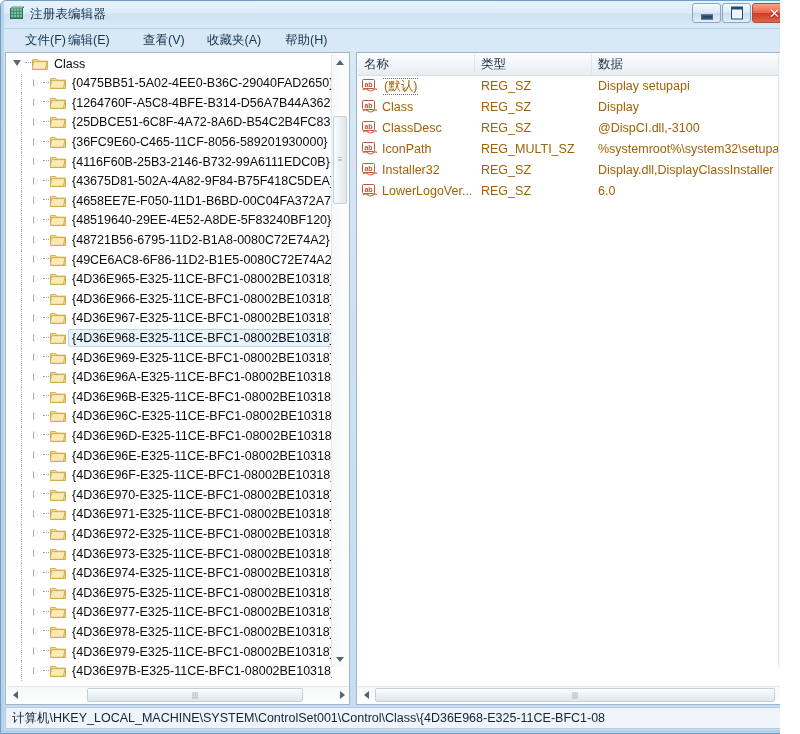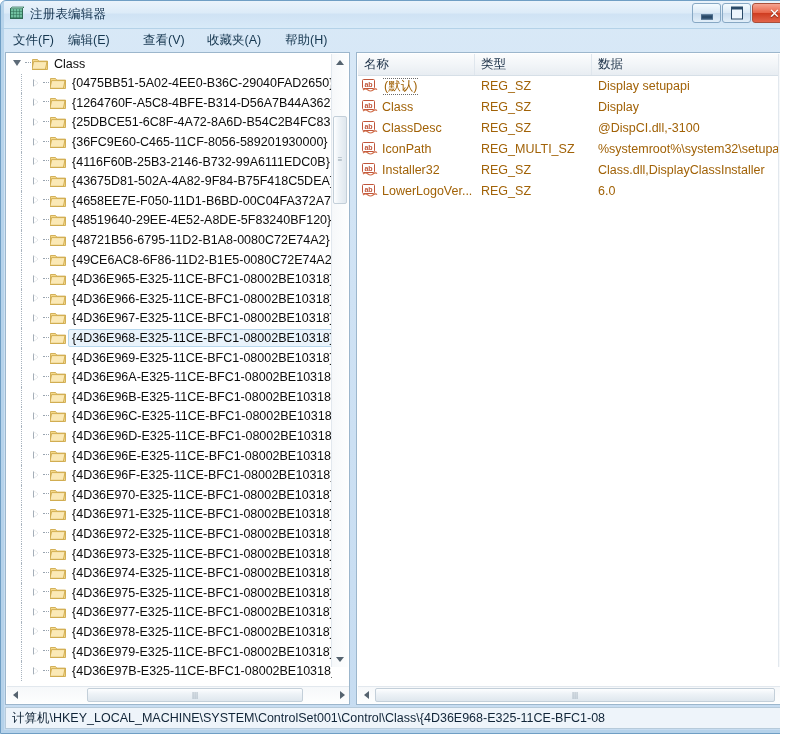--- a/index.html
+++ b/index.html
@@ -410,21 +410,21 @@
         <div class="winbtn">
           <span class="g glyph-max"></span>
         </div>
         <div class="winbtn close">
           <span class="g glyph-close">✕</span>
         </div>
       </div>
     </div>
 
     <div class="menubar">
-      <div class="menu-item" style="left:6px">文件(F)</div>
+      <div class="menu-item" style="left:18px">文件(F)</div>
       <div class="menu-item" style="left:61px">编辑(E)</div>
       <div class="menu-item" style="left:136px">查看(V)</div>
       <div class="menu-item" style="left:200px">收藏夹(A)</div>
       <div class="menu-item" style="left:278px">帮助(H)</div>
     </div>
 
     <div class="content">
 
       <div class="pane left">
         <div class="tree-viewport" id="tree-viewport">
@@ -633,21 +633,21 @@
               <span class="cell data">%systemroot%\system32\setupapi</span>
             </div>
             <div class="list-row">
               <span class="ab-icon"><svg width="16" height="15" viewBox="0 0 16 15">
                   <rect x="0.5" y="0.5" width="12" height="9" rx="1" fill="#ffffff" stroke="#c0553a" stroke-width="1"></rect>
                   <text x="6.5" y="7.6" font-family="'Liberation Sans',sans-serif" font-size="7" font-weight="bold" fill="#c0553a" text-anchor="middle">ab</text>
                   <path d="M1 11 q2.5 -2 5 0 q2.5 2 5 0 q2.5 -2 4 -0.4" fill="none" stroke="#d06a45" stroke-width="1.2"></path>
                 </svg></span>
               <span class="cell name"><span>Installer32</span></span>
               <span class="cell type">REG_SZ</span>
-              <span class="cell data">Class.dll,DisplayClassInstaller</span>
+              <span class="cell data">Display.dll,DisplayClassInstaller</span>
             </div>
             <div class="list-row">
               <span class="ab-icon"><svg width="16" height="15" viewBox="0 0 16 15">
                   <rect x="0.5" y="0.5" width="12" height="9" rx="1" fill="#ffffff" stroke="#c0553a" stroke-width="1"></rect>
                   <text x="6.5" y="7.6" font-family="'Liberation Sans',sans-serif" font-size="7" font-weight="bold" fill="#c0553a" text-anchor="middle">ab</text>
                   <path d="M1 11 q2.5 -2 5 0 q2.5 2 5 0 q2.5 -2 4 -0.4" fill="none" stroke="#d06a45" stroke-width="1.2"></path>
                 </svg></span>
               <span class="cell name"><span>LowerLogoVer...</span></span>
               <span class="cell type">REG_SZ</span>
               <span class="cell data">6.0</span>

